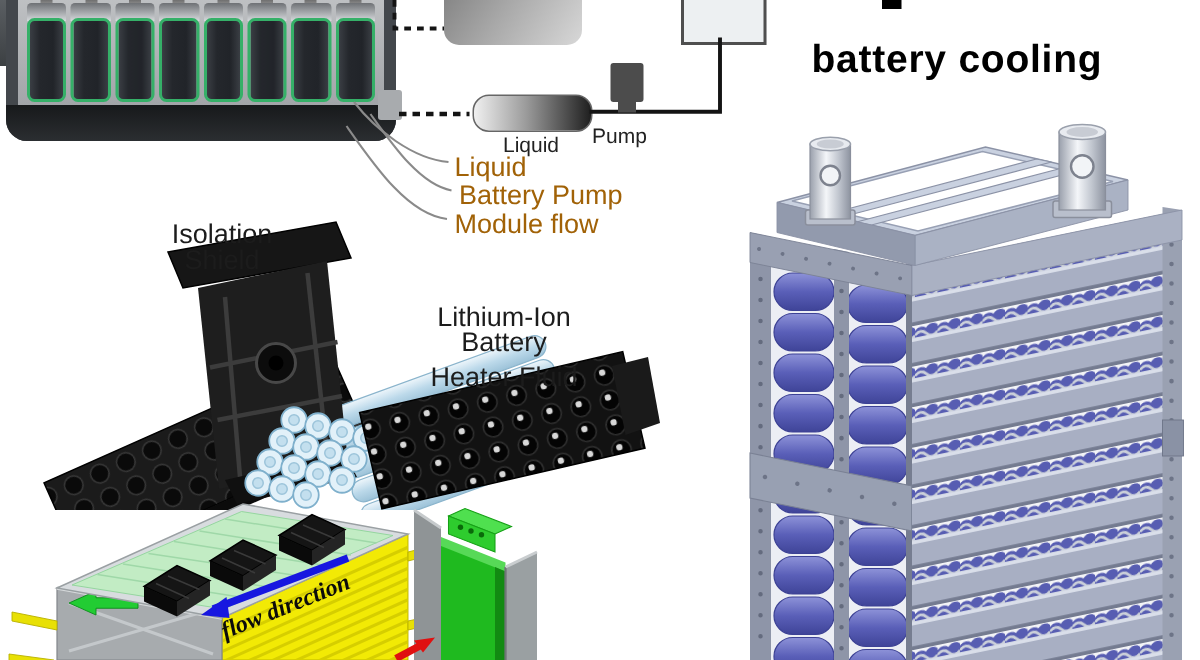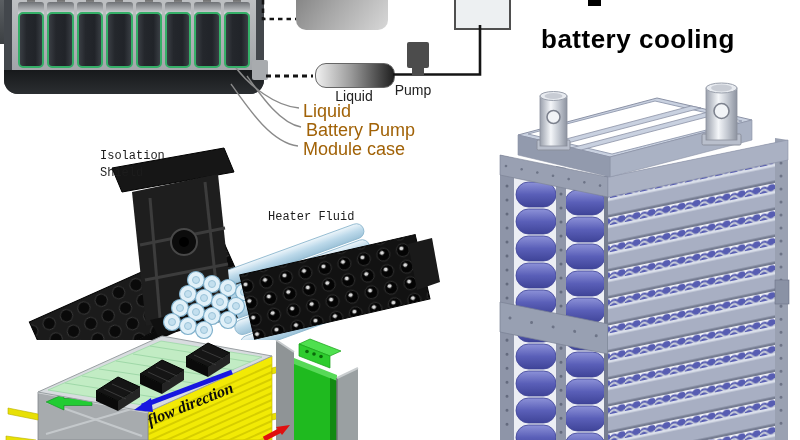--- a/index.html
+++ b/index.html
@@ -1,21 +1,21 @@
 <!DOCTYPE html>
 <html><head>
 <meta charset="utf-8">
 <style>
   html,body{margin:0;padding:0;background:#fff;}
   .stage{position:relative;width:800px;height:440px;overflow:hidden;background:#ffffff;
          font-family:"Liberation Sans", sans-serif;}
   .abs{position:absolute;}
   .callout{font-size:18px;color:#a16207;white-space:nowrap;z-index:7;}
   .complabel{font-size:14px;color:#222;text-align:center;z-index:7;}
-  .rlabel{font-size:12px;color:#1c1c1c;z-index:7;line-height:17px;font-family:Liberation Mono, monospace;}
+  .rlabel{font-size:18px;color:#1c1c1c;text-align:center;z-index:7;line-height:17px;}
   .title{font-size:26px;font-weight:bold;color:#000;letter-spacing:0.5px;z-index:7;white-space:nowrap;}
   
   .case-outer{left:4px;top:-34px;width:260px;height:128px;background:#43474c;border-radius:14px;z-index:1;}
   .case-inner{left:12px;top:-26px;width:244px;height:104px;border-radius:8px;
               background:linear-gradient(180deg,#c8cacc,#9fa2a6);z-index:2;}
   .cells-row{left:18px;top:-20px;width:232px;height:92px;display:flex;gap:3px;z-index:3;}
   .cell{position:relative;flex:1;}
   .cell .term{position:absolute;top:14px;left:50%;margin-left:-4px;width:8px;height:10px;
               background:linear-gradient(180deg,#2e2e2e,#9a9a9a);border-radius:2px;}
   .cell .cap{position:absolute;top:22px;left:0;right:0;height:12px;border-radius:3px 3px 0 0;
@@ -108,30 +108,31 @@
     <polyline points="393,74.5 480,74.5 480,25" fill="none" stroke="#141414" stroke-width="2.6"></polyline>
     <g stroke="#8a8a8a" stroke-width="1.4" fill="none">
       <path d="M236,68 C250,86 275,106 299,108"></path>
       <path d="M247,76 C262,97 280,123 301,127"></path>
       <path d="M231,84 C250,111 272,143 298,146"></path>
     </g>
   </svg>
 
   <div class="abs callout" style="left:303px;top:101px;">Liquid</div>
   <div class="abs callout" style="left:306px;top:120px;">Battery Pump</div>
-  <div class="abs callout" style="left:303px;top:139px;">Module case</div>
+  <div class="abs callout" style="left:303px;top:139px;">Module flow</div>
 
   <div class="abs frag"></div>
   <div class="abs title" style="left:541px;top:24px;text-align:right;">battery cooling</div>
 
   <div class="abs rlabel" style="left:100px;top:148px;width:96px;">
     <div>Isolation</div>
     <div>Shield</div>
   </div>
   <div class="abs rlabel" style="left:268px;top:203px;width:136px;">
+    <div>Lithium-Ion Battery</div>
     <div style="margin-top:6px;">Heater Fluid</div>
   </div>
 
   <svg class="abs" style="left:0;top:140px;z-index:2;" width="520" height="200" viewBox="0 0 520 200">
     <defs>
       <pattern id="holes" width="19" height="17" patternUnits="userSpaceOnUse">
         <rect width="19" height="17" fill="#1b1b1b"></rect>
         <circle cx="9.5" cy="8.5" r="6.2" fill="#0a0a0a" stroke="#383838" stroke-width="1"></circle>
       </pattern>
       <pattern id="holes2" width="20" height="17" patternUnits="userSpaceOnUse">

